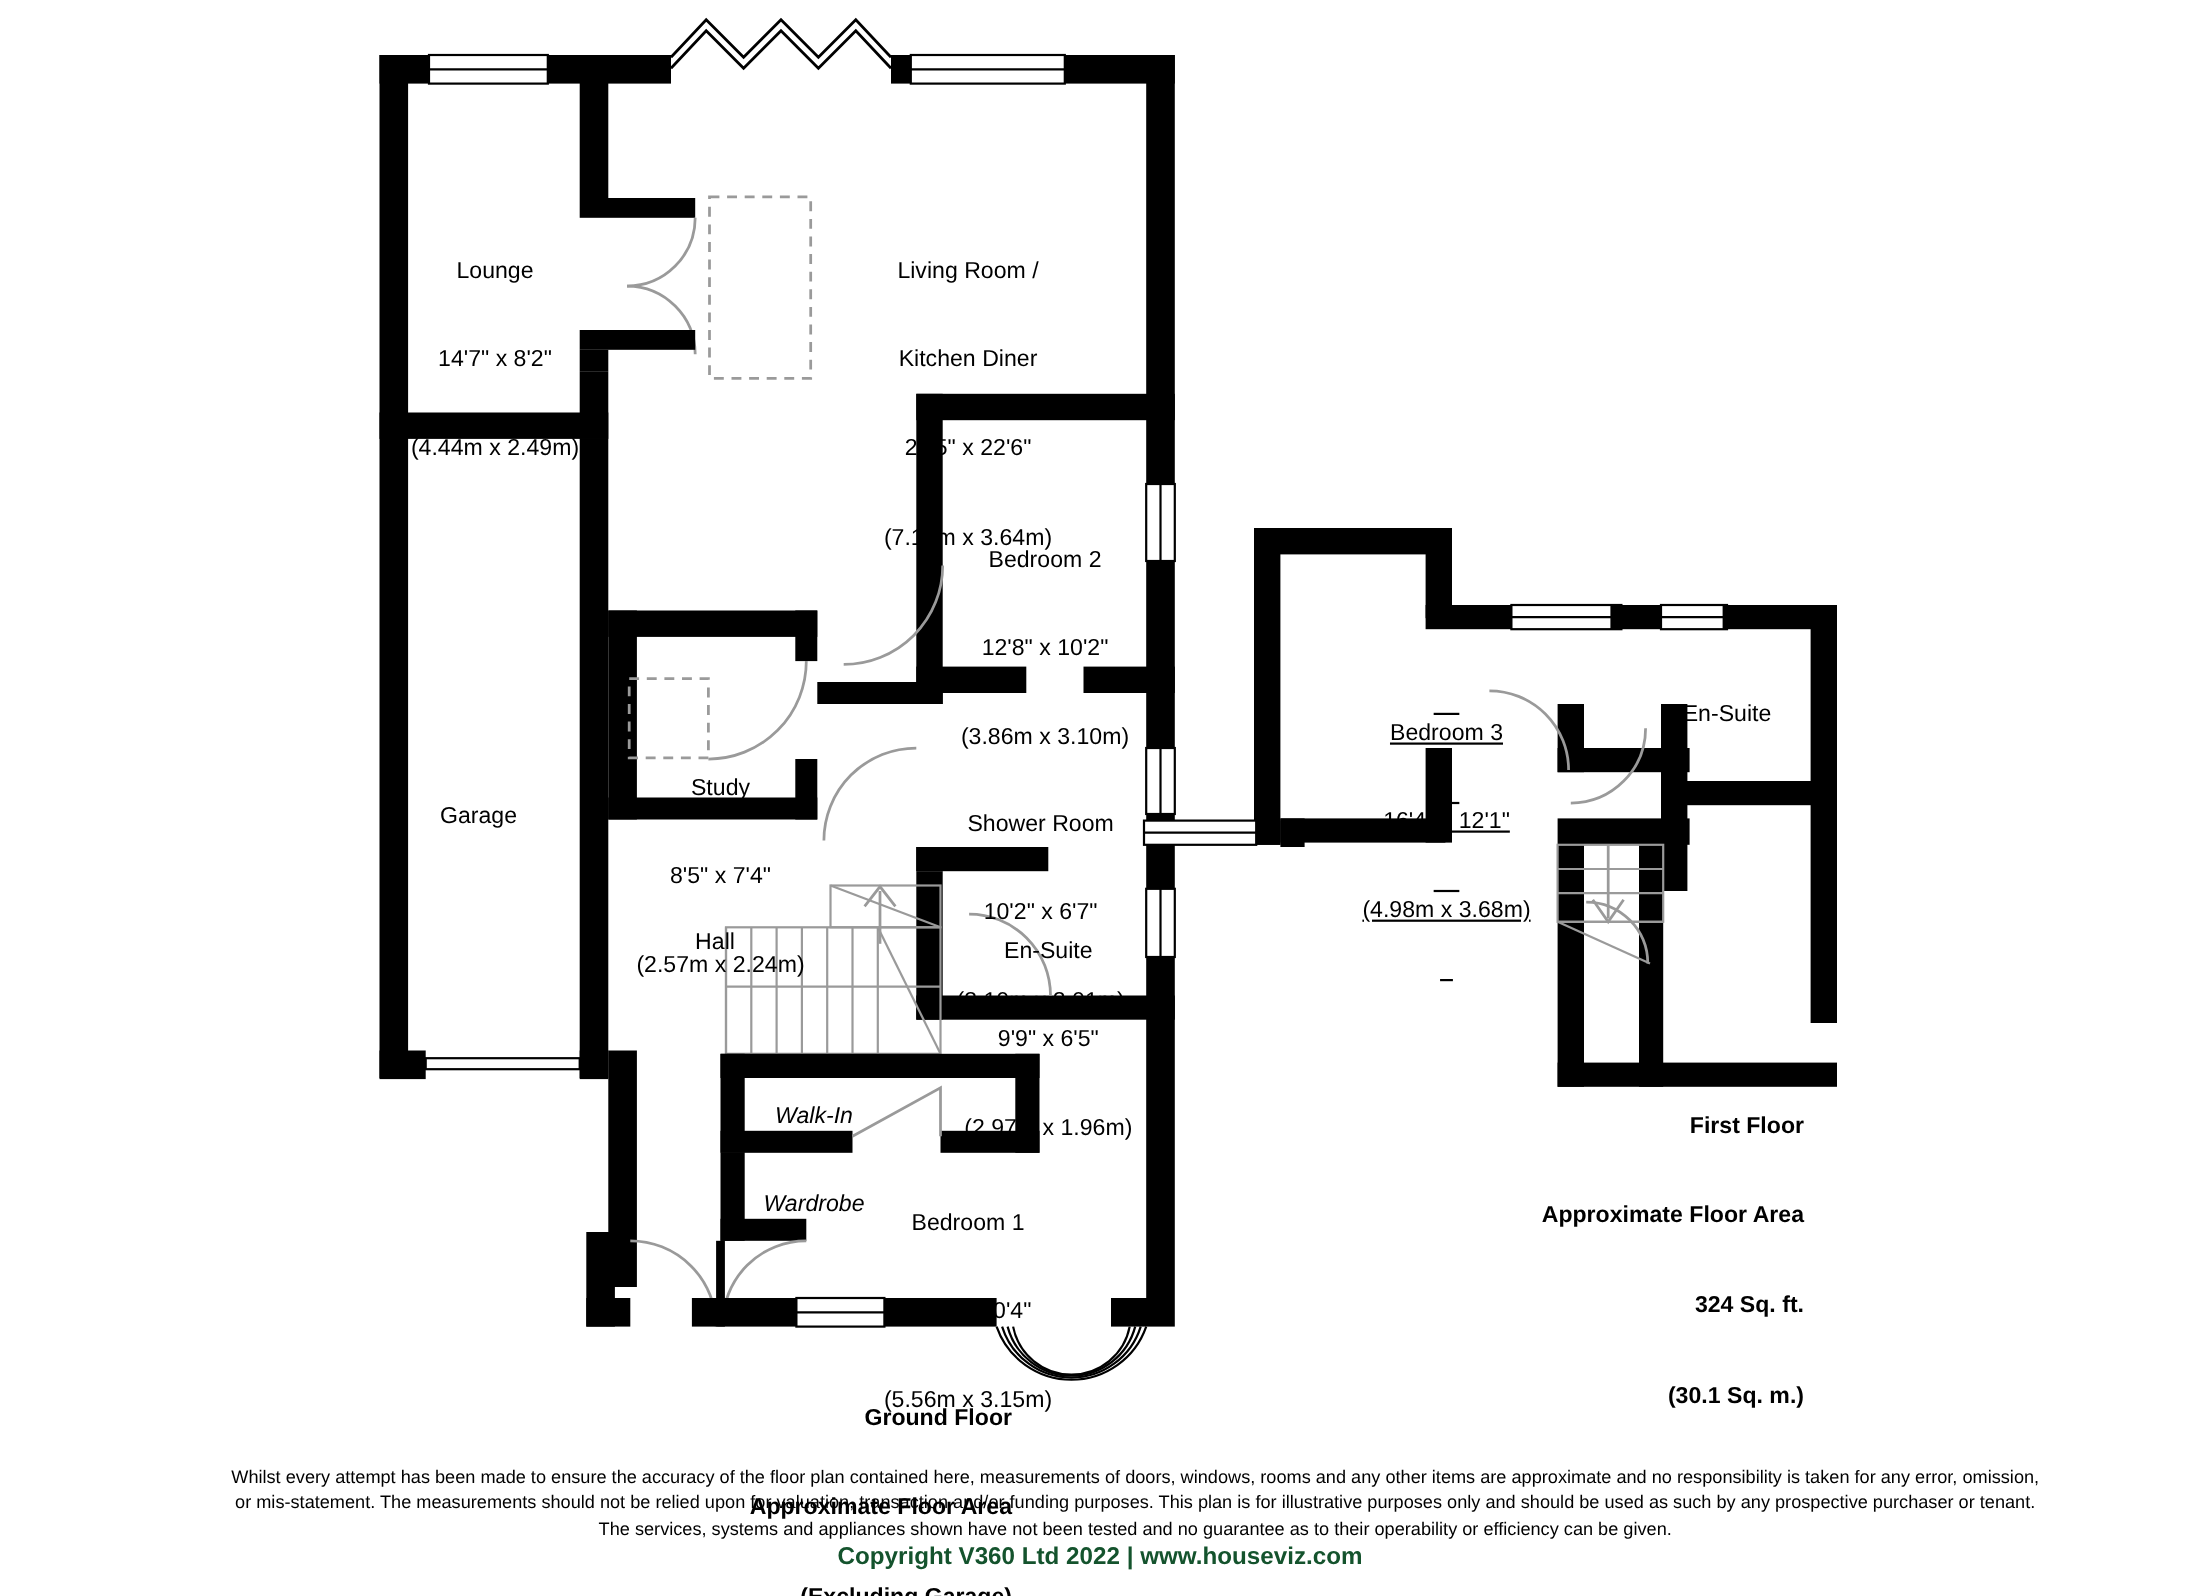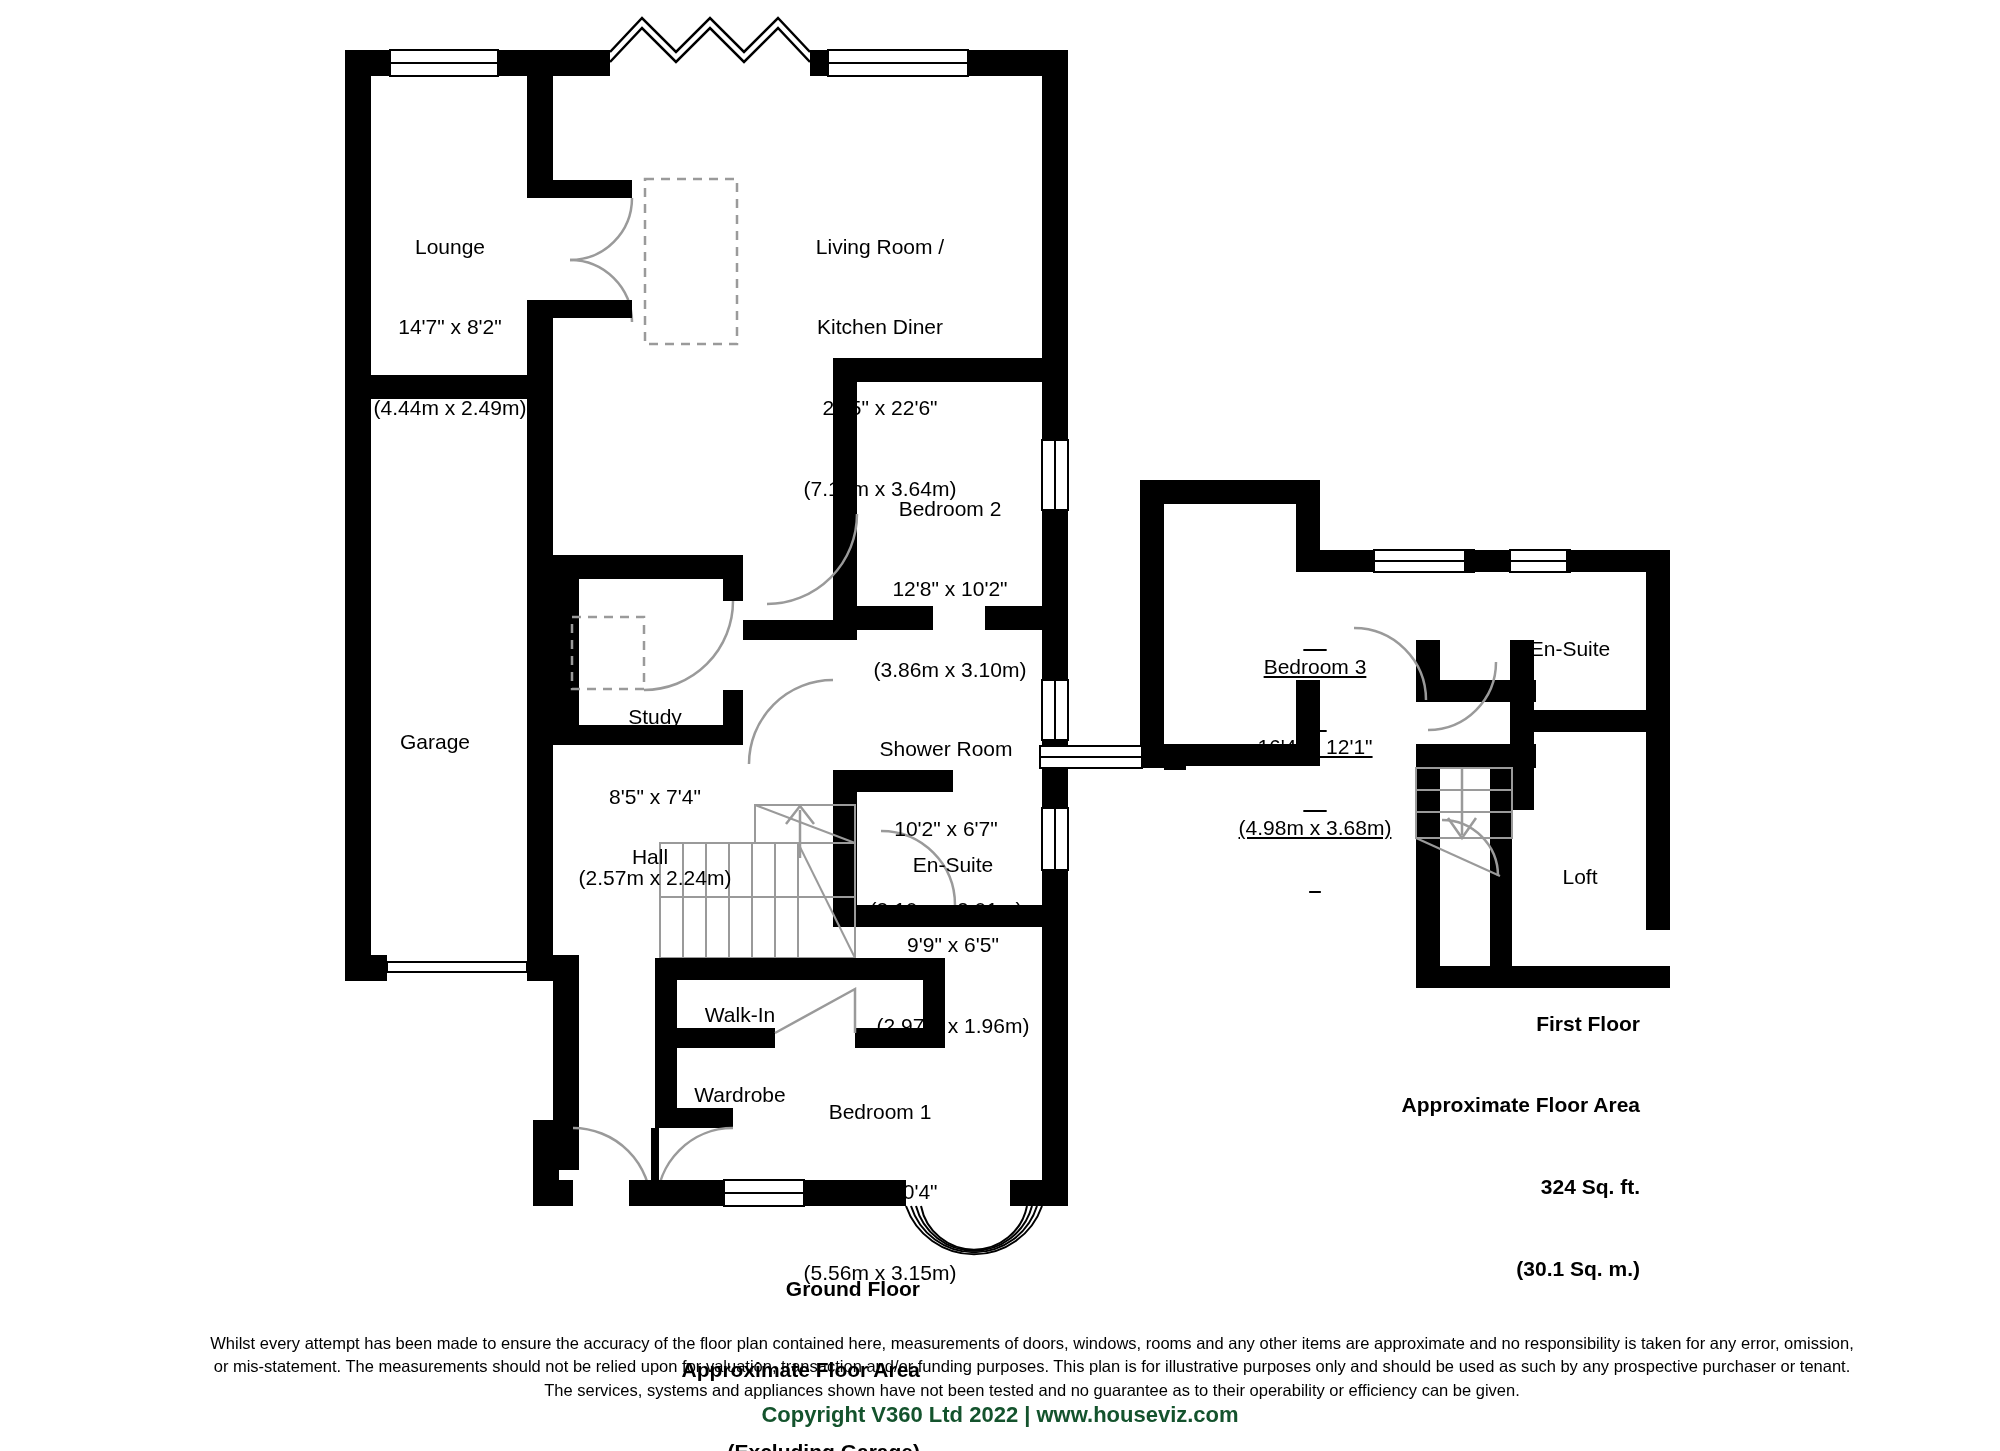--- a/index.html
+++ b/index.html
@@ -360,44 +360,41 @@
   <div class="room-label" style="left:580px; top:790px; width:140px;">
     <span class="rl-name">Hall</span>
   </div>
 
   <div class="room-label" style="left:833px; top:798px; width:240px;">
     <span class="rl-name">En-Suite</span>
     <span class="rl-imp">9'9" x 6'5"</span>
     <span class="rl-met">(2.97m x 1.96m)</span>
   </div>
 
-  <div class="room-label" style="left:655px; top:948px; width:170px;">
+  <div class="room-label" style="left:655px; top:948px; width:170px;font-style:italic;">
     <span class="rl-name">Walk-In</span>
     <span class="rl-name">Wardrobe</span>
   </div>
 
   <div class="room-label" style="left:760px; top:1045px; width:240px;">
     <span class="rl-name">Bedroom 1</span>
     <span class="rl-imp">18'3" x 10'4"</span>
     <span class="rl-met">(5.56m x 3.15m)</span>
   </div>
 
   <div class="room-label" style="left:1190px; top:600px; width:250px;text-decoration:underline;">
     <span class="rl-name">Bedroom 3</span>
     <span class="rl-imp">16'4" x 12'1"</span>
     <span class="rl-met">(4.98m x 3.68m)</span>
   </div>
 
   <div class="room-label" style="left:1470px; top:582px; width:200px;">
     <span class="rl-name">En-Suite</span>
   </div>
 
-  <div class="room-label" style="left:1500px; top:810px; width:160px;">
-    <span class="rl-name">Loft</span>
-  </div>
 
   <div class="area-block" style="left:520px; top:1220px; width:400px;">
     <span>Ground Floor</span>
     <span>Approximate Floor Area</span>
     <span>(Excluding Garage)</span>
     
     
   </div>
 
   <div class="area-block" style="left:1200px; top:955px; width:440px;">

